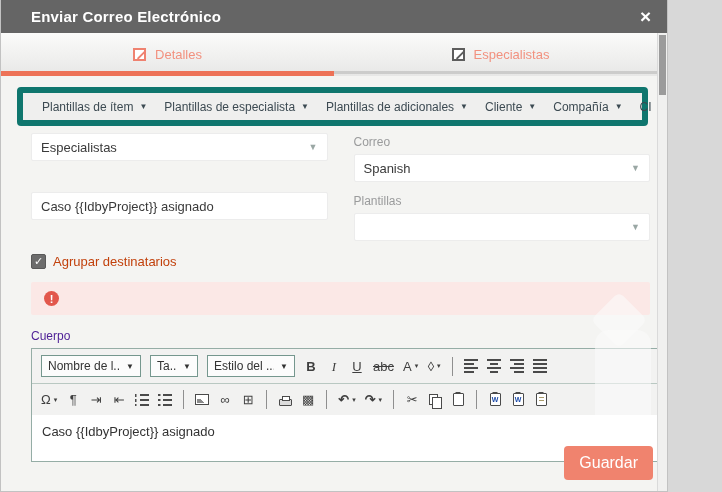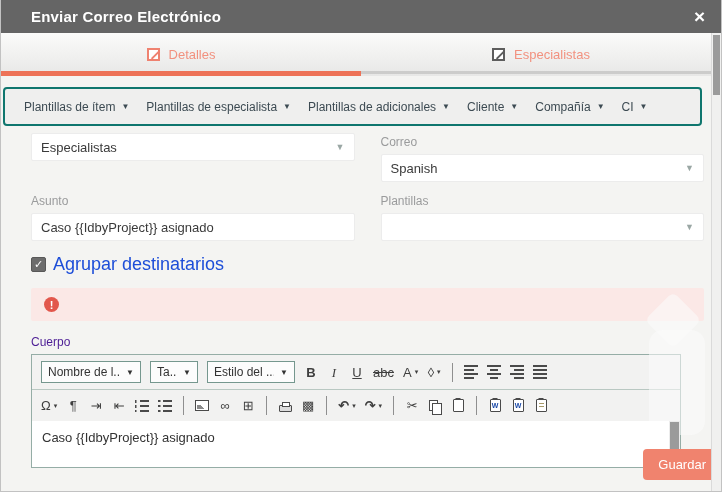--- a/index.html
+++ b/index.html
@@ -1,19 +1,19 @@
 <!DOCTYPE html>
 <html><head>
 <meta charset="utf-8">
 <style>
   * { margin:0; padding:0; box-sizing:border-box; }
   html,body { background:#d8d8d8; }
   body { font-family:"Liberation Sans", sans-serif; }
   .page {
-    position:relative; width:722px; height:492px; overflow:hidden;
+    position:relative; width:668px; height:492px; overflow:hidden;
     background:#f4f4f2; border:1px solid #c2c2c2; border-top:none;
   }
   
   .titlebar {
     height:33px; background:#656565; color:#fff;
     display:flex; align-items:center; padding:0 14px 0 30px;
   }
   .titlebar .title { font-size:15px; font-weight:bold; letter-spacing:.2px; flex:1; }
   .close-btn { color:#fff; font-size:19px; font-weight:bold; line-height:1; cursor:pointer; padding:0 2px; }
   
@@ -28,22 +28,22 @@
   .tab.active .pencil-box, .tab.active .pencil-box::after { border-color:#ef8270; }
   .tab.active .pencil-box::after { background:#ef8270; }
   .tab.active::after { content:""; position:absolute; left:0; right:0; bottom:0; height:5px; background:#ed7257; }
   .tab:not(.active)::after { content:""; position:absolute; left:0; right:0; bottom:2px; height:3px; background:#cccccb; }
   
   .wm { position:absolute; background:#fcfcfb; opacity:.55; pointer-events:none; }
   .wm1 { right:28px; top:300px; width:40px; height:40px; transform:rotate(45deg); border-radius:6px; }
   .wm2 { right:16px; top:330px; width:56px; height:105px; border-radius:14px; }
   
   .templates-box {
-    margin:11px 19px 0 2px; height:39px; background:#efefee;
-    border:2px solid #0f766e; border-radius:4px;
+    margin:11px 19px 0 16px; height:39px; background:#efefee;
+    border:6px solid #0f766e; border-radius:4px;
     display:flex; align-items:center; gap:17px; padding:0 19px;
   }
   .tpl-btn { display:flex; align-items:center; gap:6px; cursor:pointer; white-space:nowrap; }
   .tpl-btn .lbl { font-size:12px; color:#3c4a52; }
   .tpl-btn .caret { font-size:8px; color:#3c4a52; }
   
   .form-grid { display:grid; grid-template-columns:1fr 1fr; column-gap:26px; margin:7px 17px 0 30px; }
   .field { margin-bottom:10px; }
   .field .flabel { font-size:12px; color:#9a9b9c; margin:2px 0 5px; }
   .dropdown {
@@ -55,21 +55,21 @@
   .text-input {
     width:100%; height:28px; background:#fff; border:1px solid #ececec; border-radius:2px;
     padding:0 9px; font-family:"Liberation Sans",sans-serif; font-size:13px; color:#3a3a3a; outline:none;
   }
   
   .check-row { display:flex; align-items:center; gap:7px; margin:3px 17px 0 30px; cursor:pointer; }
   .checkbox {
     width:15px; height:15px; background:#6c6c6c; border:1px solid #585858; border-radius:2px;
     display:flex; align-items:center; justify-content:center; color:#fff; font-size:11px; line-height:1;
   }
-  .check-row .clabel { font-size:18px; color:#1d4ed8; }
+  .check-row .clabel { font-size:13px; color:#c2410c; }
   
   .warning {
     margin:13px 17px 0 30px; background:#fbe8e6; border-radius:2px;
     display:flex; align-items:center; gap:11px; padding:9px 13px; min-height:31px;
   }
   .warn-icon {
     flex:0 0 15px; width:15px; height:15px; border-radius:50%; background:#e2574c;
     color:#fff; font-size:11px; font-weight:bold; display:flex; align-items:center; justify-content:center;
   }
   .warning .wtext { font-size:11.5px; color:#e2574c; }
@@ -125,22 +125,22 @@
   .ic-clip::before { content:""; position:absolute; top:-2px; left:50%; transform:translateX(-50%); width:5px; height:2px; background:#4a4a4a; }
   .ic-clip.lines::after { content:""; position:absolute; left:2px; right:2px; top:3px; bottom:2px;
       background:repeating-linear-gradient(to bottom,#a89a6a 0 1px,transparent 1px 3px); }
   
   .edit-area { position:relative; background:#fff; height:46px; }
   .edit-text { padding:9px 22px 0 10px; font-size:13px; color:#333; outline:none; }
   .inner-scroll { position:absolute; right:0; top:0; bottom:0; width:11px; background:#ececec; }
   .inner-thumb { position:absolute; left:1px; right:1px; top:1px; bottom:1px; background:#9b9b9b; }
   
   .save-btn {
-    position:absolute; right:0; bottom:11px; background:#f0836e; color:#fff;
-    font-size:13px; border:none; border-radius:4px; padding:8px 15px; cursor:pointer;
+    position:absolute; right:14px; bottom:11px; background:#f0836e; color:#fff;
+    font-size:16px; border:none; border-radius:4px; padding:8px 15px; cursor:pointer;
     font-family:"Liberation Sans",sans-serif;
   }
   
   .modal-scroll { position:absolute; right:0; top:33px; bottom:0; width:10px; background:#f0f0ef; border-left:1px solid #dadada; z-index:5; }
   .modal-thumb { position:absolute; left:1px; right:1px; top:2px; height:60px; background:#9b9b9b; }
 </style>
 </head>
 <body>
 
 <div class="page">
@@ -199,21 +199,20 @@
       </div>
     </div>
     <div class="field">
       <div class="flabel">Correo</div>
       <div class="dropdown">
         <span class="dval">Spanish</span>
         <span class="dcaret">▼</span>
       </div>
     </div>
     <div class="field">
-      <div class="flabel">Asunto</div>
       <input class="text-input" value="Caso {{IdbyProject}} asignado" style="">
     </div>
     <div class="field">
       <div class="flabel">Plantillas</div>
       <div class="dropdown">
         <span class="dval"></span>
         <span class="dcaret">▼</span>
       </div>
     </div>
   </div>

